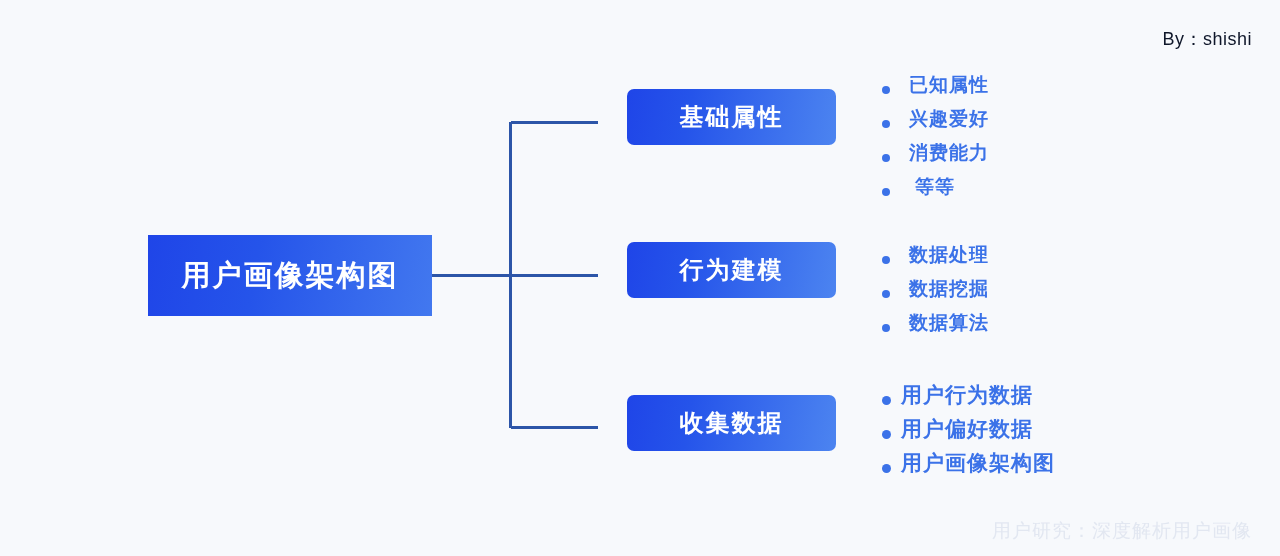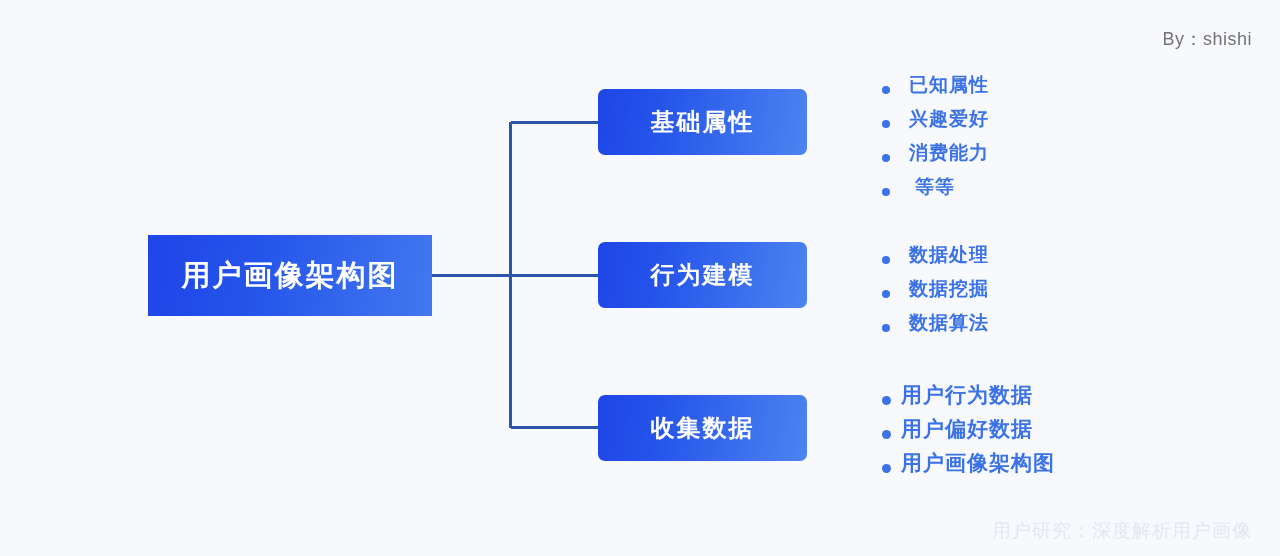--- a/index.html
+++ b/index.html
@@ -22,21 +22,21 @@
     height: 556px;
   }
 
   
   .credit {
     position: absolute;
     top: 27px;
     right: 28px;
     font-size: 18px;
     letter-spacing: 0.5px;
-    color: #737373;
+    color: #0f172a;
     white-space: nowrap;
     font-weight: 400;
   }
 
   
   .footer-caption {
     position: absolute;
     bottom: 12px;
     right: 28px;
     font-size: 19px;
@@ -72,23 +72,23 @@
     left: 0;
     top: 0;
     width: 1280px;
     height: 556px;
     pointer-events: none;
   }
 
   
   .branch-node {
     position: absolute;
-    left: 598px;
+    left: 627px;
     width: 209px;
-    height: 66px;
+    height: 56px;
     border-radius: 7px;
     background: linear-gradient(100deg, #1f45e8 0%, #2554ea 30%, #4c84f0 100%);
     display: flex;
     align-items: center;
     justify-content: center;
     font-family: Liberation Serif, serif;
   }
   .branch-node .branch-label {
     color: #ffffff;
     font-size: 24px;

